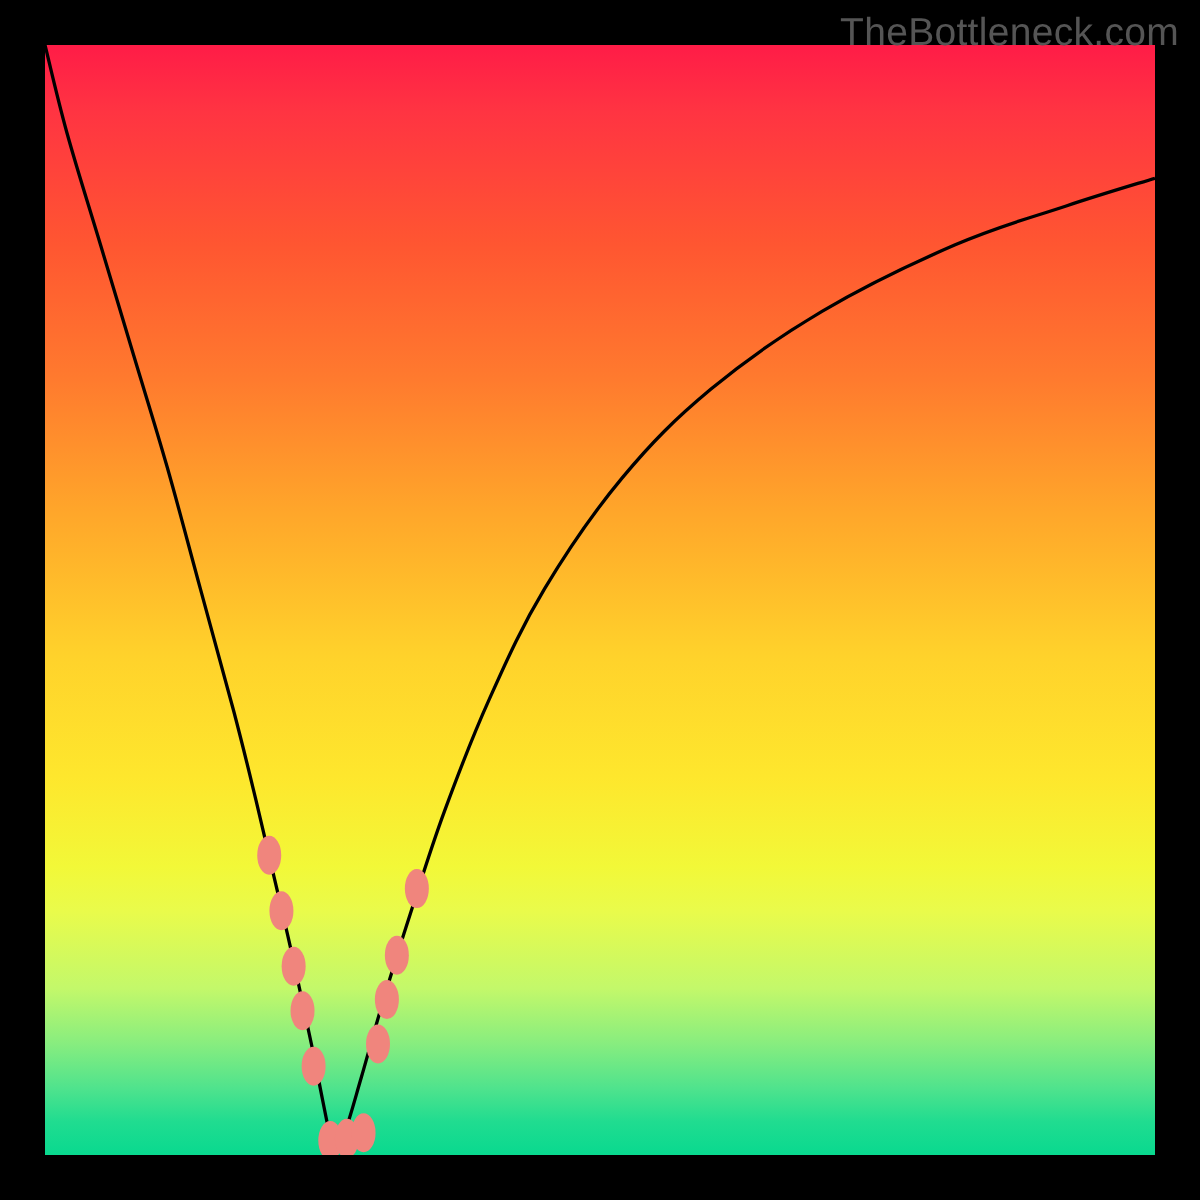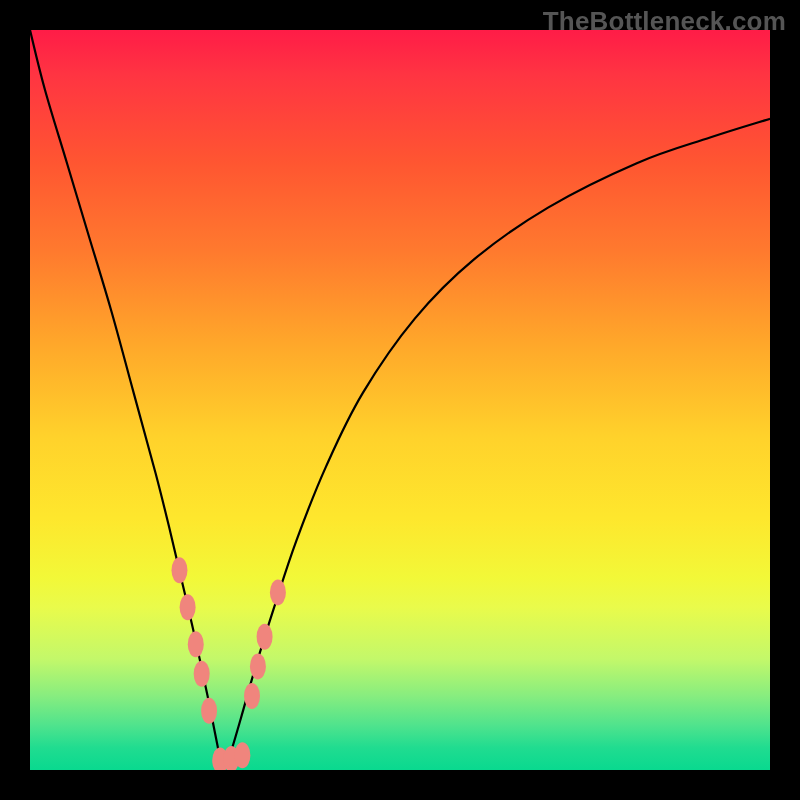--- a/index.html
+++ b/index.html
@@ -16,21 +16,21 @@
     width: 800px;
     height: 800px;
     background: #000;
   }
   .watermark {
     position: absolute;
     top: 6px;
     right: 14px;
     color: #555;
     font-size: 26px;
-    font-weight: 700;
+    font-weight: 400;
     letter-spacing: 0.2px;
     z-index: 50;
   }
   .plot-area {
     position: absolute;
     left: 30px;
     top: 30px;
     width: 740px;
     height: 740px;
     overflow: hidden;

